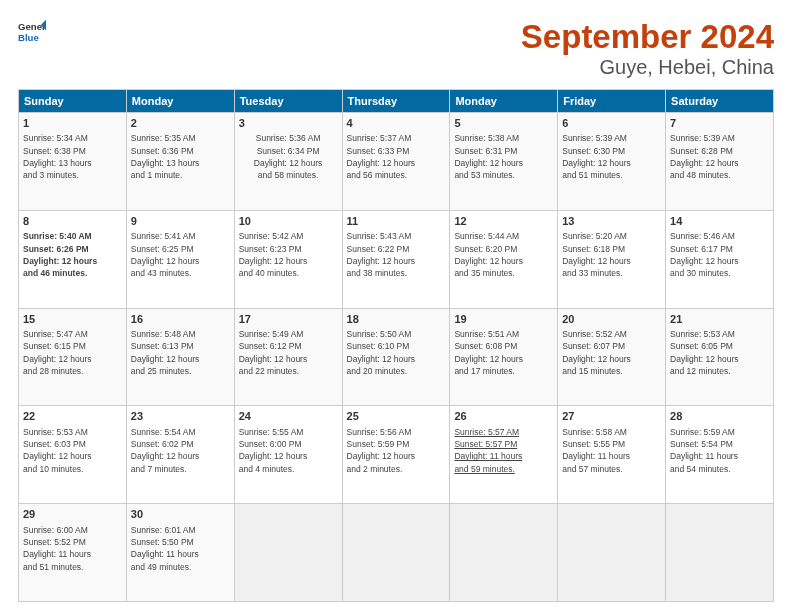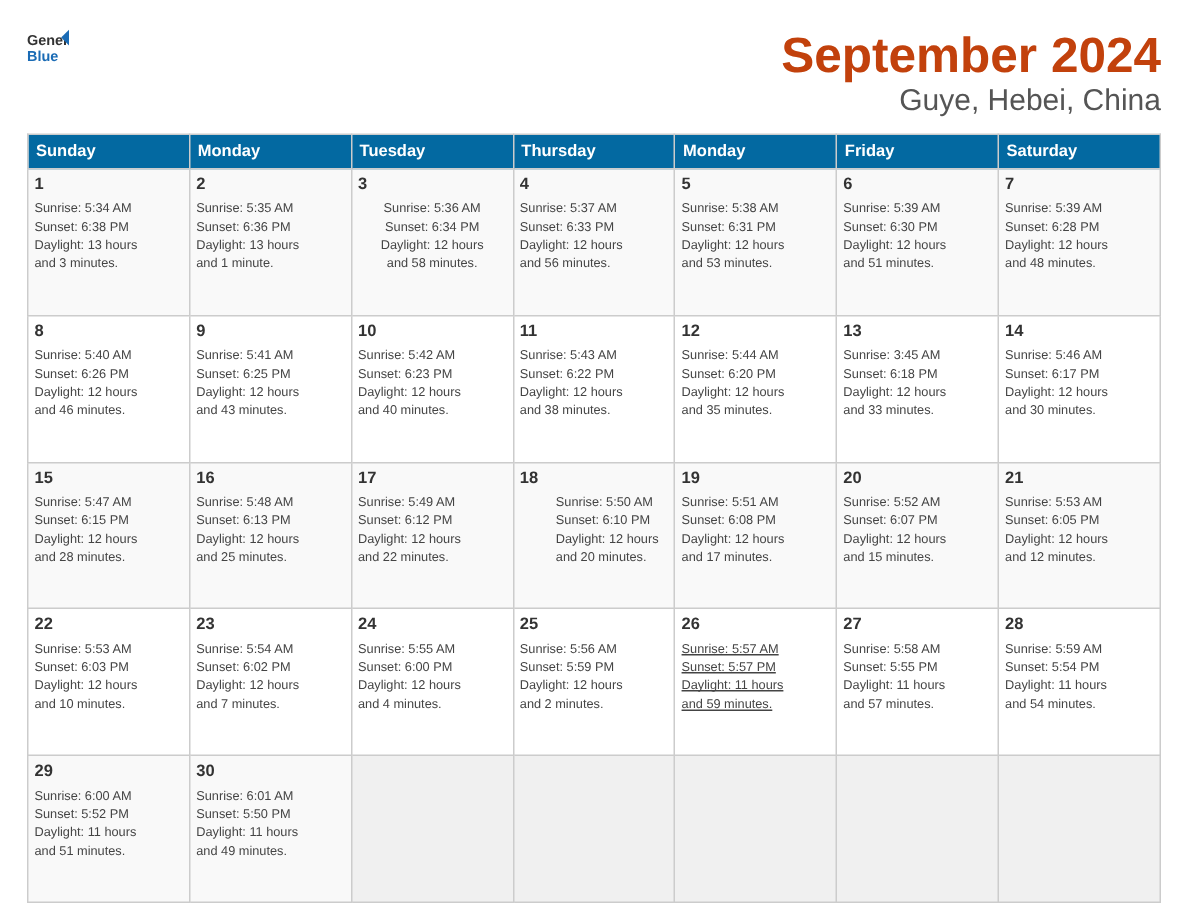--- a/index.html
+++ b/index.html
@@ -166,21 +166,21 @@
             <span class="day-num">7</span>
             <div class="day-detail" style="white-space: pre-line;">Sunrise: 5:39 AM
 Sunset: 6:28 PM
 Daylight: 12 hours
 and 48 minutes.</div>
           </td>
         </tr>
         <tr>
           <td>
             <span class="day-num">8</span>
-            <div class="day-detail" style="white-space: pre-line;">Sunrise: 5:40 AM
+            <div class="day-detail" style="white-space: pre-line; font-weight: bold;">Sunrise: 5:40 AM
 Sunset: 6:26 PM
 Daylight: 12 hours
 and 46 minutes.</div>
           </td>
           <td>
             <span class="day-num">9</span>
             <div class="day-detail" style="white-space: pre-line;">Sunrise: 5:41 AM
 Sunset: 6:25 PM
 Daylight: 12 hours
 and 43 minutes.</div>
@@ -201,21 +201,21 @@
           </td>
           <td>
             <span class="day-num">12</span>
             <div class="day-detail" style="white-space: pre-line;">Sunrise: 5:44 AM
 Sunset: 6:20 PM
 Daylight: 12 hours
 and 35 minutes.</div>
           </td>
           <td>
             <span class="day-num">13</span>
-            <div class="day-detail" style="white-space: pre-line;">Sunrise: 3:45 AM
+            <div class="day-detail" style="white-space: pre-line;">Sunrise: 5:20 AM
 Sunset: 6:18 PM
 Daylight: 12 hours
 and 33 minutes.</div>
           </td>
           <td>
             <span class="day-num">14</span>
             <div class="day-detail" style="white-space: pre-line;">Sunrise: 5:46 AM
 Sunset: 6:17 PM
 Daylight: 12 hours
 and 30 minutes.</div>
@@ -238,21 +238,21 @@
           </td>
           <td>
             <span class="day-num">17</span>
             <div class="day-detail" style="white-space: pre-line;">Sunrise: 5:49 AM
 Sunset: 6:12 PM
 Daylight: 12 hours
 and 22 minutes.</div>
           </td>
           <td>
             <span class="day-num">18</span>
-            <div class="day-detail" style="white-space: pre-line; margin-left: 24px;">Sunrise: 5:50 AM
+            <div class="day-detail" style="white-space: pre-line;">Sunrise: 5:50 AM
 Sunset: 6:10 PM
 Daylight: 12 hours
 and 20 minutes.</div>
           </td>
           <td>
             <span class="day-num">19</span>
             <div class="day-detail" style="white-space: pre-line;">Sunrise: 5:51 AM
 Sunset: 6:08 PM
 Daylight: 12 hours
 and 17 minutes.</div>

